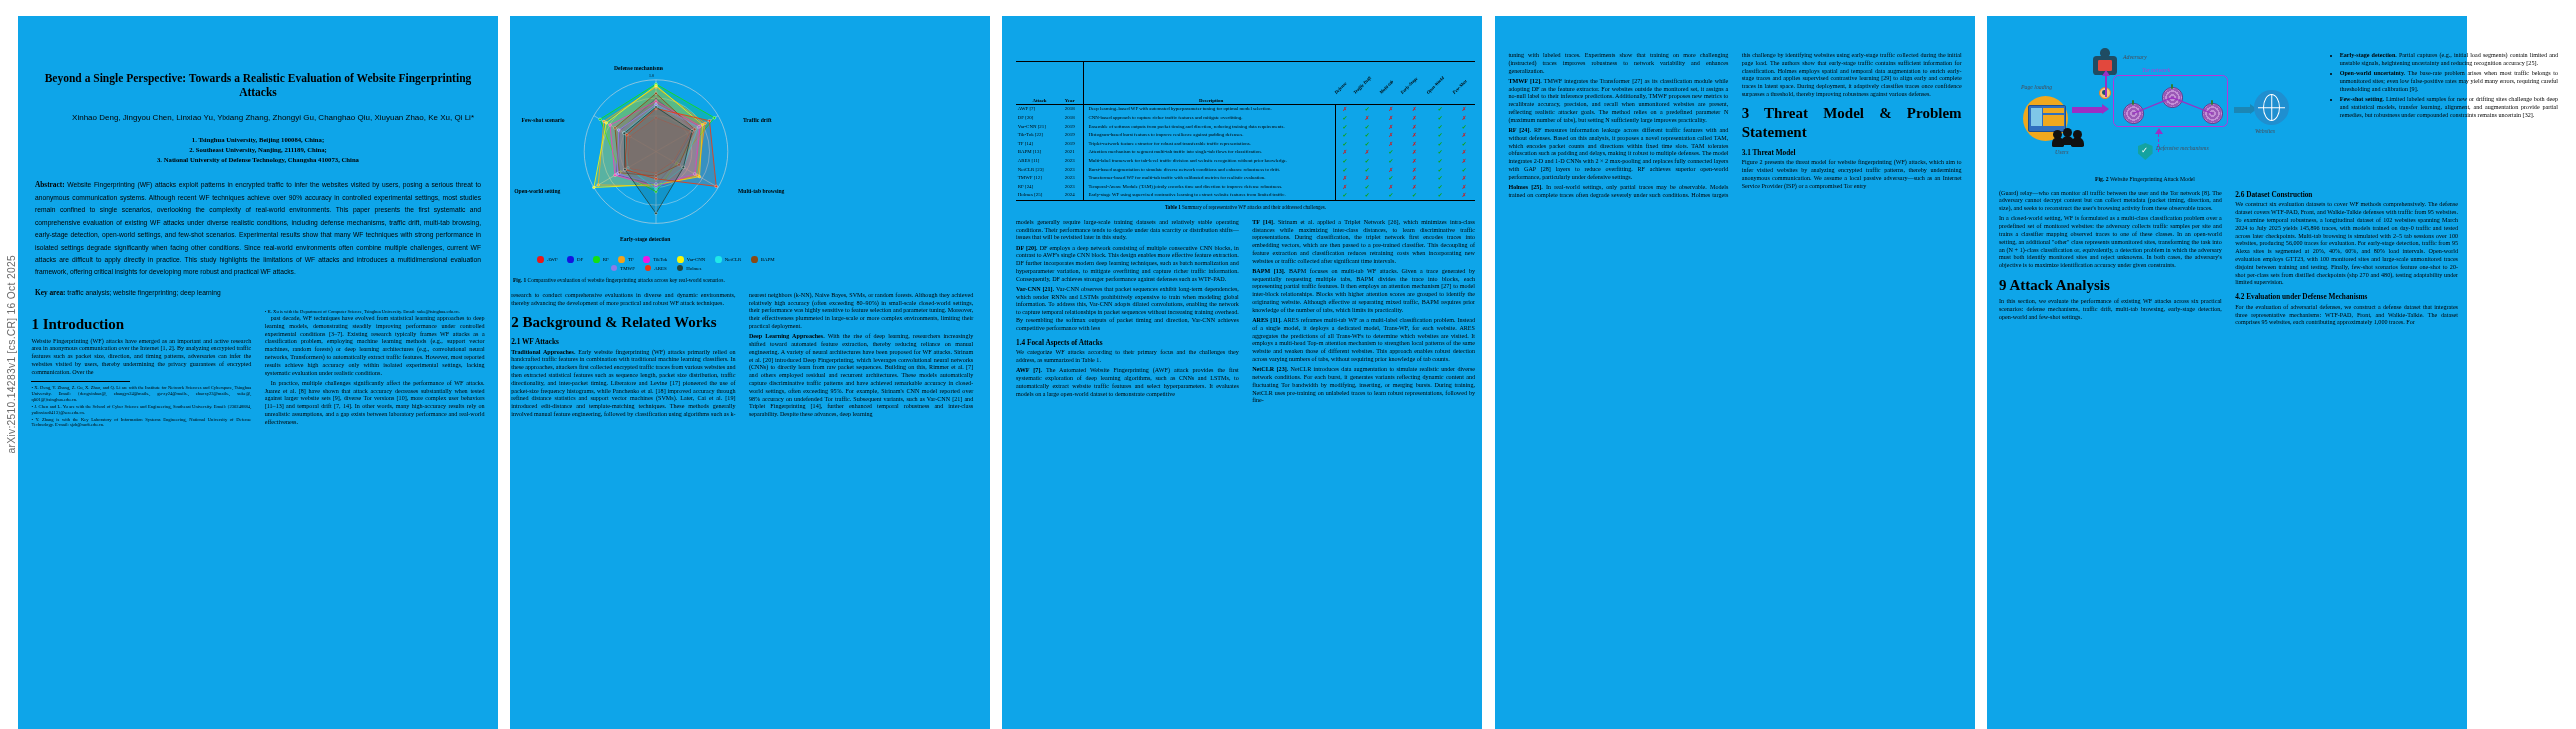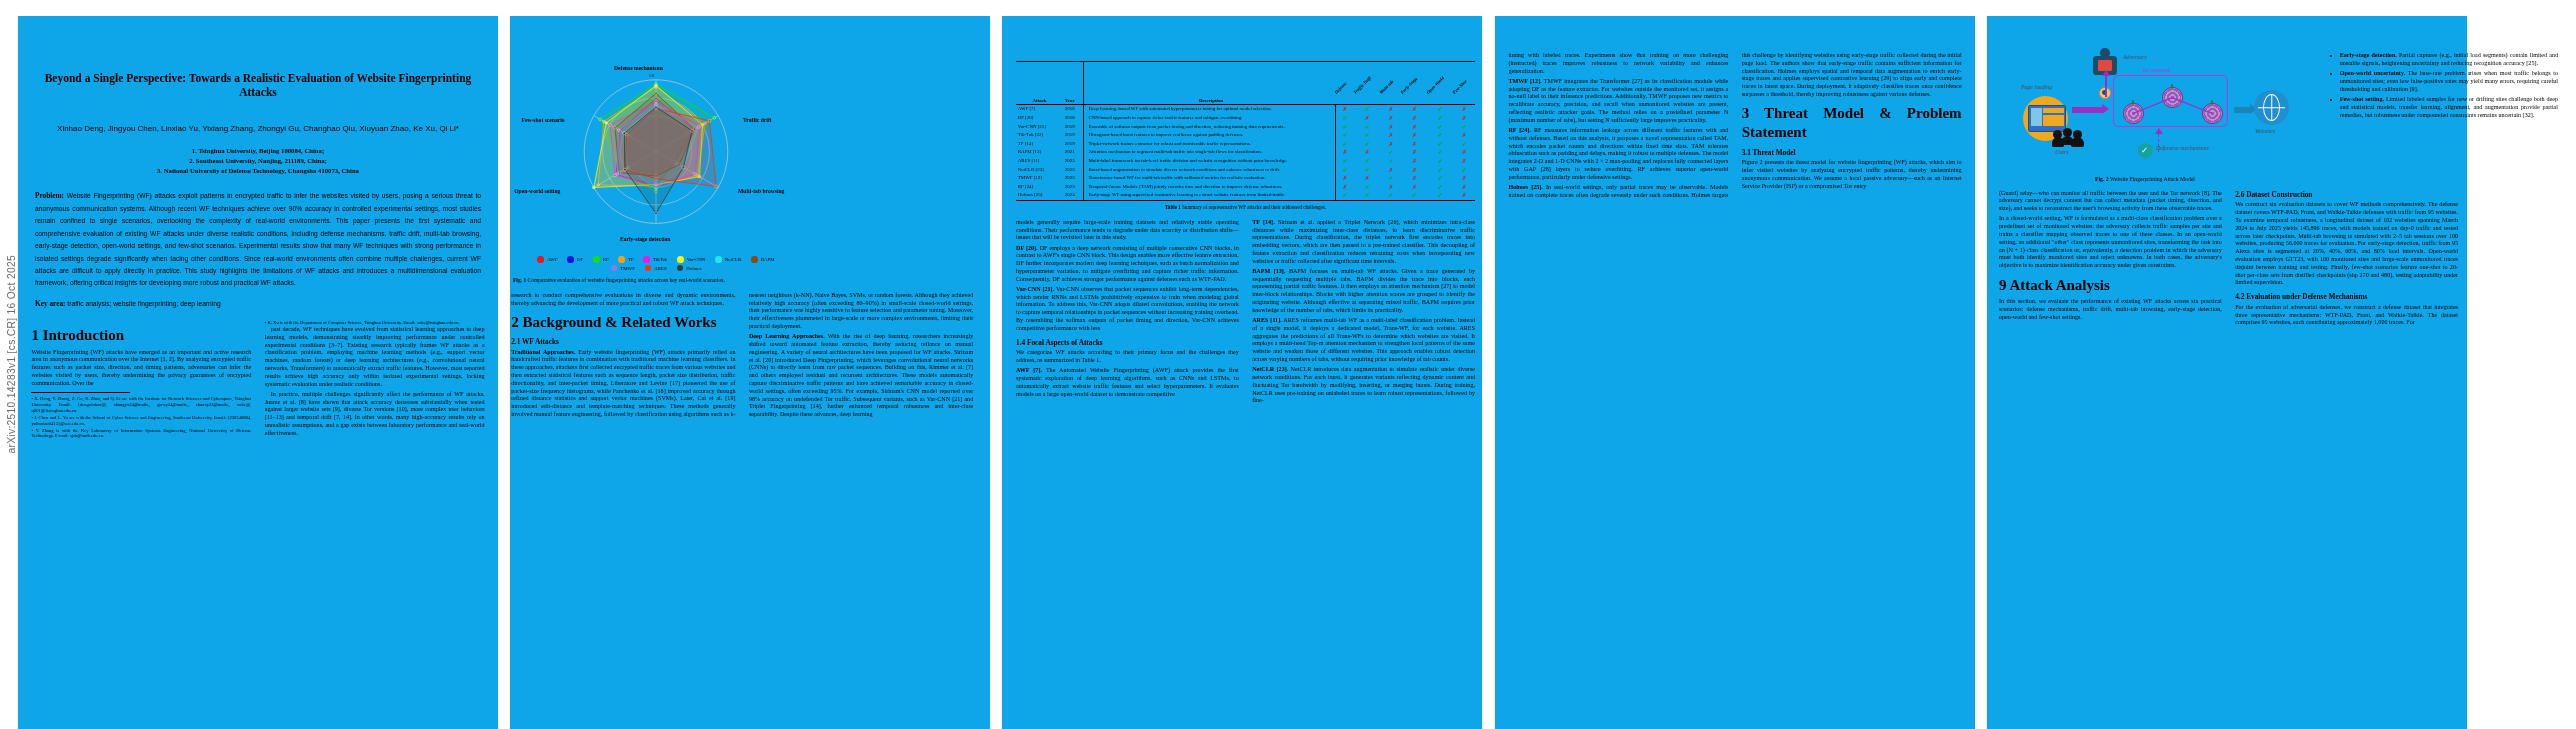--- a/index.html
+++ b/index.html
@@ -56,22 +56,22 @@
     font-weight:bold;
     font-size:11.5px;
     line-height:1.18;
     text-align:center;
     margin:0 18px;
   }
   .authors {
     font-family:"Liberation Sans", sans-serif;
     font-size:8px;
     line-height:1.35;
-    text-align:center;
-    margin:25px 24px 0 24px;
+    text-align:right;
+    margin:14px 24px 0 24px;
   }
   .affil {
     font-family:"Liberation Serif", serif;
     font-weight:bold;
     font-size:6.7px;
     line-height:1.5;
     text-align:center;
     margin:11px 18px 0 18px;
   }
   .abstract {
@@ -385,21 +385,21 @@
   <div class="sheet s1">
     <div style="height:56px"></div>
     <div class="title">Beyond a Single Perspective: Towards a Realistic Evaluation of Website Fingerprinting Attacks</div>
     <div class="authors">Xinhao Deng, Jingyou Chen, Linxiao Yu, Yixiang Zhang, Zhongyi Gu, Changhao Qiu, Xiuyuan Zhao, Ke Xu, Qi Li*</div>
     <div class="affil">
       <div>1. Tsinghua University, Beijing 100084, China;</div>
       <div>2. Southeast University, Nanjing, 211189, China;</div>
       <div>3. National University of Defense Technology, Changsha 410073, China</div>
     </div>
     <div class="abstract">
-      <b>Problem:</b>
+      <b>Abstract:</b>
       <span>Website Fingerprinting (WF) attacks exploit patterns in encrypted traffic to infer the websites visited by users, posing a serious threat to anonymous communication systems. Although recent WF techniques achieve over 90% accuracy in controlled experimental settings, most studies remain confined to single scenarios, overlooking the complexity of real-world environments. This paper presents the first systematic and comprehensive evaluation of existing WF attacks under diverse realistic conditions, including defense mechanisms, traffic drift, multi-tab browsing, early-stage detection, open-world settings, and few-shot scenarios. Experimental results show that many WF techniques with strong performance in isolated settings degrade significantly when facing other conditions. Since real-world environments often combine multiple challenges, current WF attacks are difficult to apply directly in practice. This study highlights the limitations of WF attacks and introduces a multidimensional evaluation framework, offering critical insights for developing more robust and practical WF attacks.</span>
     </div>
     <div class="keywords">
       <b>Key area:</b>
       <span>traffic analysis; website fingerprinting; deep learning</span>
     </div>
 
     <div class="twocol" style="margin-top:9.7px; height:286px;">
       <h2 class="sec">1   Introduction</h2>
       <p class="noind">Website Fingerprinting (WF) attacks have emerged as an important and active research area in anonymous communication over the Internet [1, 2]. By analyzing encrypted traffic features such as packet size, direction, and timing patterns, adversaries can infer the websites visited by users, thereby undermining the privacy guarantees of encrypted communication. Over the</p>

